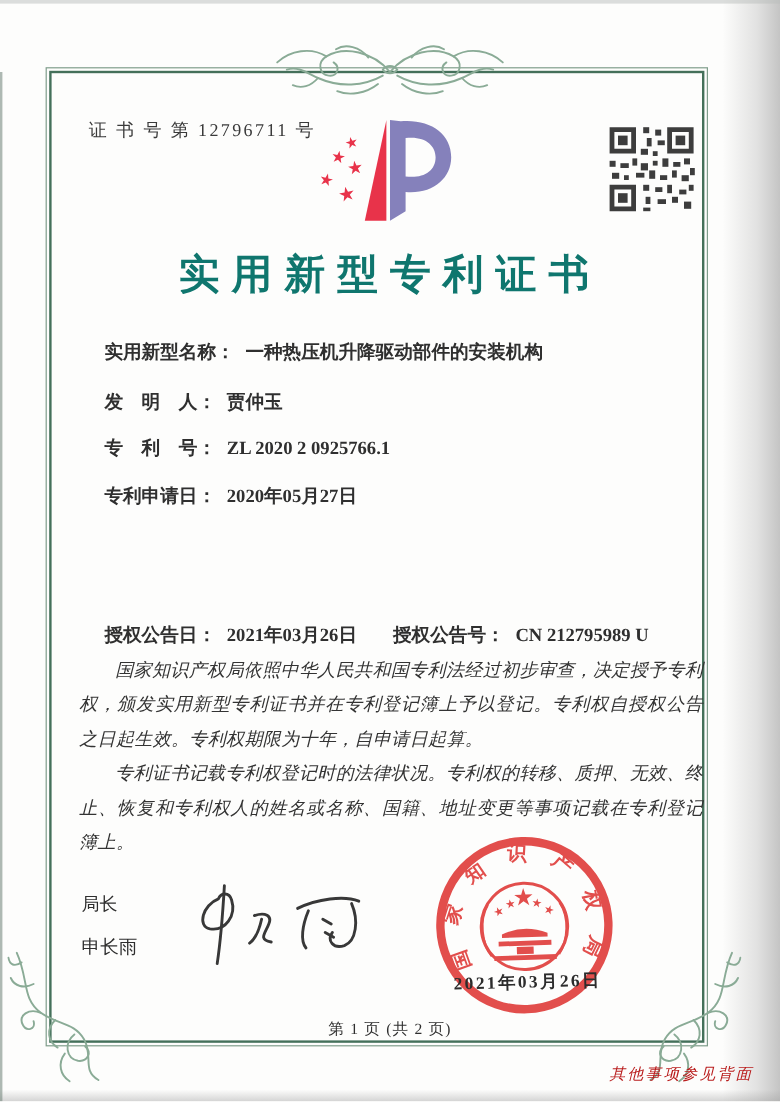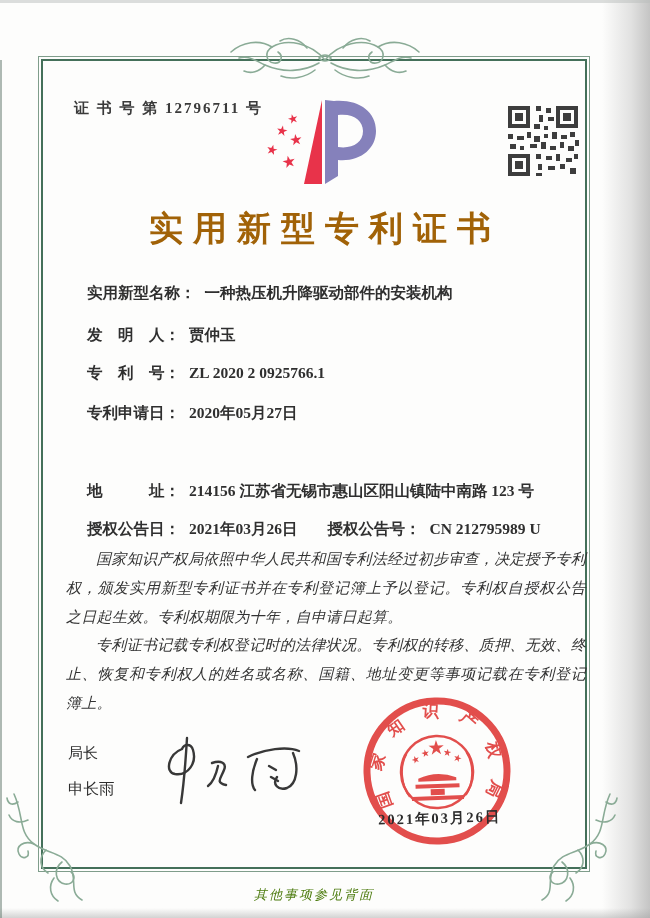--- a/index.html
+++ b/index.html
@@ -14,47 +14,47 @@
   .edge-left{position:absolute;left:0;top:60px;width:2px;height:858px;background:rgba(110,130,118,.55);}
   
   .frame-outer{position:absolute;left:38px;top:56px;width:550px;height:814px;
                border:1px solid #7f9d8b;}
   .frame-inner{position:absolute;left:2px;top:2px;right:2px;bottom:2px;border:2px solid #44705a;}
   .ornament-top{position:absolute;left:215px;top:30px;width:220px;height:58px;}
   .flourish{position:absolute;width:82px;height:116px;}
   .flourish.br{left:536px;top:790px;}
   .flourish.bl{left:6px;top:790px;transform:scaleX(-1);}
   
-  .cert-no{position:absolute;left:74px;top:99px;font-size:15px;letter-spacing:2px;color:#3a3a3a;font-weight:bold;}
+  .cert-no{position:absolute;left:74px;top:99px;font-size:15px;letter-spacing:2px;color:#3a3a3a;}
   .logo{position:absolute;left:252px;top:96px;width:150px;height:106px;}
   .qr{position:absolute;left:506px;top:104px;width:74px;height:74px;}
   .title{position:absolute;left:0;top:206px;width:650px;text-align:center;
-         font-size:34px;font-weight:700;letter-spacing:10px;color:#a16207;}
+         font-size:34px;font-weight:700;letter-spacing:10px;color:#0f766e;}
   
   .row{position:absolute;left:75px;font-size:15.5px;white-space:nowrap;color:#2f2f2f;}
   .row .lbl{font-weight:600;margin-left:12px;}
   .row .val{margin-left:9px;font-weight:700;}
   .row .val.strong{font-weight:600;margin-top:40px;}
   .row .pair2{margin-left:30px;}
   
   .paras{position:absolute;left:66px;top:545px;width:520px;font-size:15px;line-height:1.92;
          font-style:italic;text-align:justify;color:#333;}
   .paras p{margin:0;text-indent:2em;letter-spacing:.3px;}
   
   .sig-title{position:absolute;left:68px;top:744px;font-size:15px;}
   .sig-name{position:absolute;left:68px;top:779px;font-size:15.5px;}
   .sig-hand{position:absolute;left:152px;top:733px;width:180px;height:78px;}
   
   .seal{position:absolute;left:362px;top:696px;width:150px;height:150px;opacity:.92;transform:rotate(-2deg);}
   .seal-date{position:absolute;left:378px;top:809px;font-size:14.5px;font-weight:600;
              letter-spacing:2px;color:#2c2c2c;transform:rotate(-1.5deg);}
   
   .page-num{position:absolute;left:0;top:849px;width:650px;text-align:center;font-size:13px;letter-spacing:1px;}
-  .footer-note{position:absolute;left:0;top:886px;width:628px;text-align:center;
-               font-size:13px;font-style:italic;letter-spacing:2px;color:#4d7c0f;}
+  .footer-note{position:absolute;left:0;top:886px;width:628px;text-align:right;
+               font-size:13px;font-style:italic;letter-spacing:2px;color:#b91c1c;}
 </style>
 </head>
 <body>
 
 <div class="canvas">
 
   <div class="edge-right"></div>
   <div class="edge-bottom"></div>
   <div class="edge-top"></div>
   <div class="edge-left"></div>
@@ -172,23 +172,20 @@
   </div>
   <div class="row" style="top:325px">
     <span class="lbl">发　明　人：</span><span class="val">贾仲玉</span>
   </div>
   <div class="row" style="top:363px">
     <span class="lbl">专　利　号：</span><span class="val">ZL 2020 2 0925766.1</span>
   </div>
   <div class="row" style="top:403px">
     <span class="lbl">专利申请日：</span><span class="val">2020年05月27日</span>
   </div>
-  <div class="row" style="top:481px">
-    <span class="lbl">地　　　址：</span><span class="val">214156 江苏省无锡市惠山区阳山镇陆中南路 123 号</span>
-  </div>
   <div class="row" style="top:519px">
     <span class="lbl">授权公告日：</span><span class="val">2021年03月26日</span><span class="lbl pair2">授权公告号：</span><span class="val">CN 212795989 U</span>
   </div>
 
   <div class="paras">
     <p>国家知识产权局依照中华人民共和国专利法经过初步审查，决定授予专利权，颁发实用新型专利证书并在专利登记簿上予以登记。专利权自授权公告之日起生效。专利权期限为十年，自申请日起算。</p>
     <p>专利证书记载专利权登记时的法律状况。专利权的转移、质押、无效、终止、恢复和专利权人的姓名或名称、国籍、地址变更等事项记载在专利登记簿上。</p>
   </div>
 
   <div class="sig-title">局长</div>
@@ -225,15 +222,16 @@
       <use href="#st" transform="translate(86,57) scale(4) rotate(10)"></use>
       <use href="#st" transform="translate(96,63) scale(4) rotate(20)"></use>
       <path d="M56,82 Q75,74 94,82 L94,85 L56,85 Z"></path>
       <rect x="53" y="88" width="44" height="4"></rect>
       <rect x="68" y="93" width="14" height="6"></rect>
       <rect x="49" y="100" width="52" height="4"></rect>
     </g>
   </svg>
   <div class="seal-date">2021年03月26日</div>
 
+  <div class="page-num">第 1 页 (共 2 页)</div>
   <div class="footer-note">其他事项参见背面</div>
 
 </div>
 
 </body></html>

